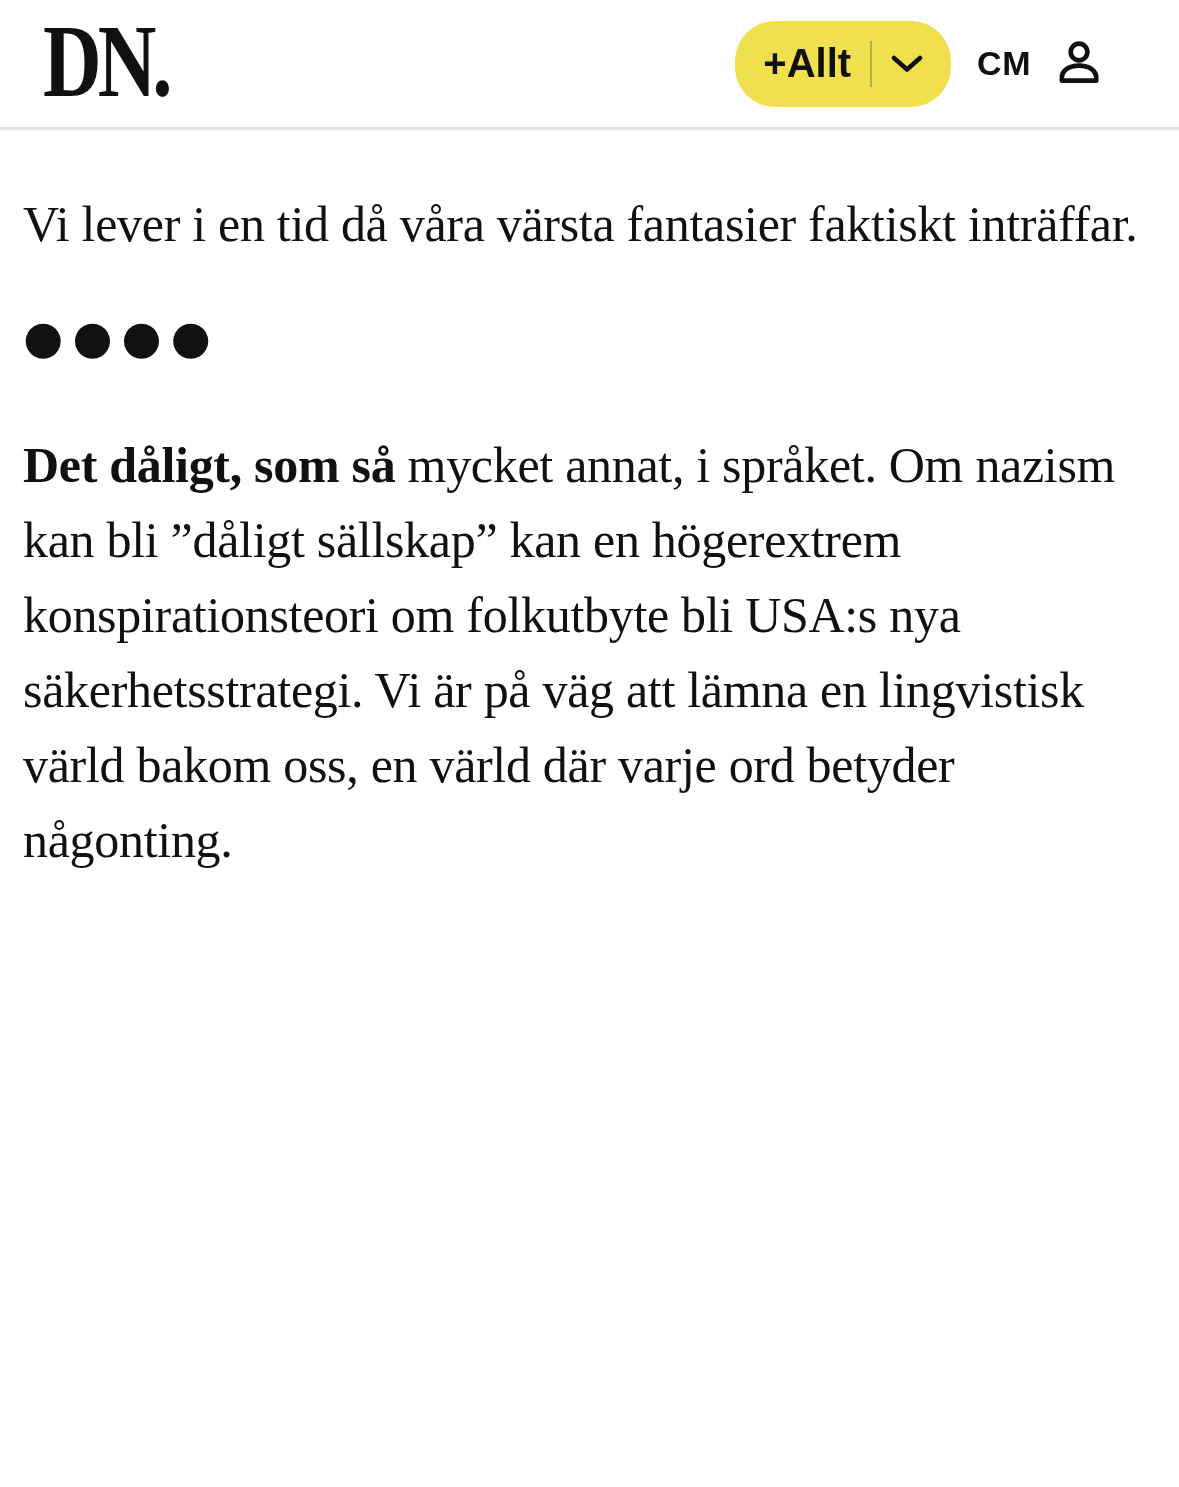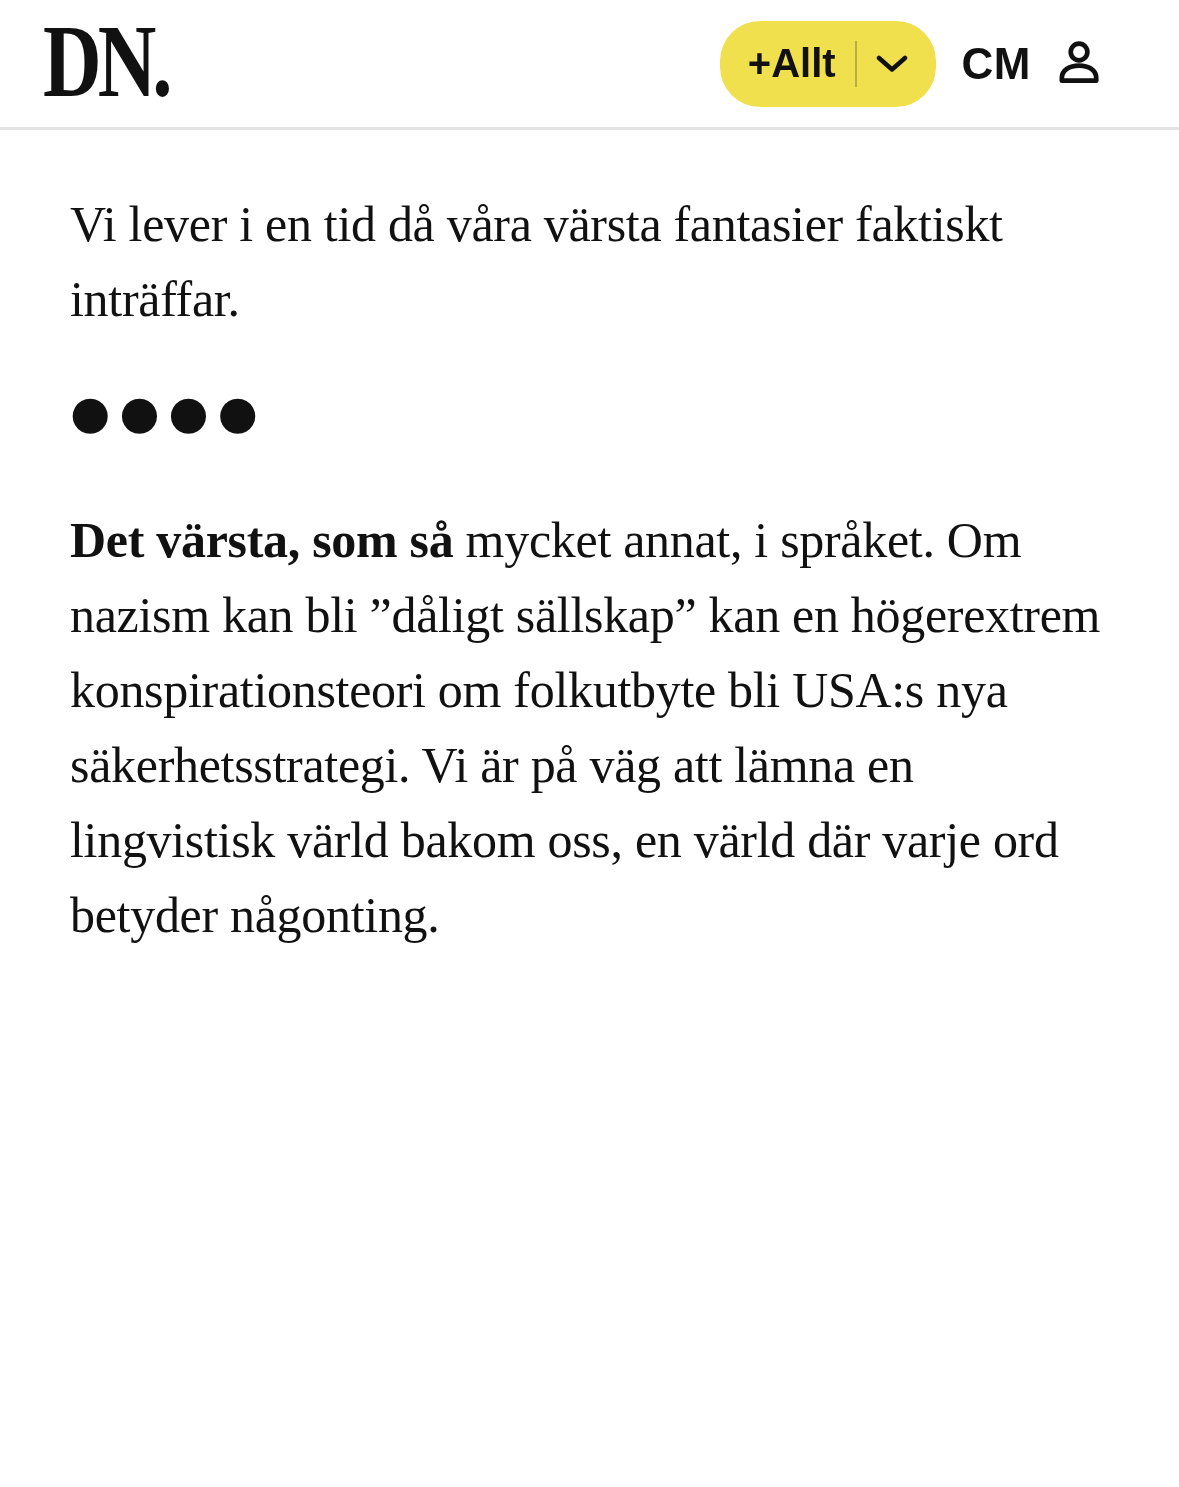--- a/index.html
+++ b/index.html
@@ -46,26 +46,26 @@
   }
   .pill-sep { width:2px; height:46px; background:#b7ae4a; }
   .chevron { display:flex; align-items:center; }
 
   .profile {
     display:flex; align-items:center; gap:22px;
     background:none; border:none; padding:0; cursor:pointer; color:#111;
   }
   .initials {
     font-family:"Liberation Sans", sans-serif;
-    font-size:44px; font-weight:bold; letter-spacing:0.5px;
+    font-size:34px; font-weight:bold; letter-spacing:0.5px;
   }
   .person { display:flex; align-items:center; }
 
   
-  .article { padding:0 70px; }
+  .article { padding:0 23px; }
   .body-text {
     font-family:"Liberation Serif", serif;
     font-size:50px; line-height:75px;
     letter-spacing:-0.3px;
     margin:0 0 44px 0;
   }
   .body-text.first { margin-top:57px; }
   .lead-bold { font-weight:bold; }
   .dots {
     font-family:"DejaVu Sans", sans-serif;
@@ -102,15 +102,15 @@
       </span>
     </button>
   </div>
 </header>
 
 <main class="article">
   <p class="body-text first">Vi lever i en tid då våra värsta fantasier faktiskt inträffar.</p>
 
   <div class="dots">●●●●</div>
 
-  <p class="body-text"><span class="lead-bold">Det värsta, som så</span><span> mycket annat, i språket. Om nazism kan bli ”dåligt sällskap” kan en högerextrem konspirationsteori om folkutbyte bli USA:s nya säkerhetsstrategi. Vi är på väg att lämna en lingvistisk värld bakom oss, en värld där varje ord betyder någonting.</span></p>
+  <p class="body-text"><span class="lead-bold">Det dåligt, som så</span><span> mycket annat, i språket. Om nazism kan bli ”dåligt sällskap” kan en högerextrem konspirationsteori om folkutbyte bli USA:s nya säkerhetsstrategi. Vi är på väg att lämna en lingvistisk värld bakom oss, en värld där varje ord betyder någonting.</span></p>
 
 </main>
 
 </body></html>

